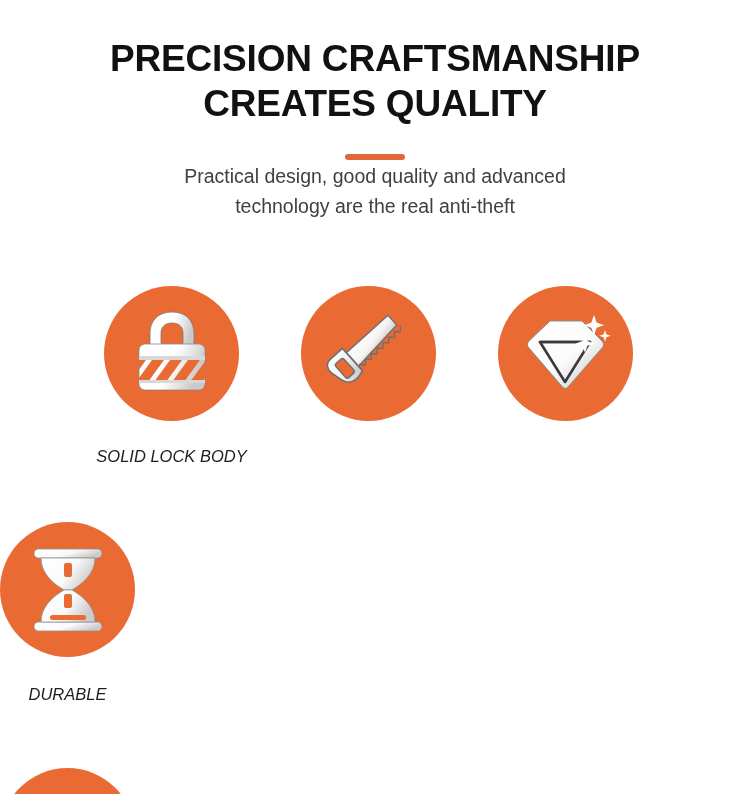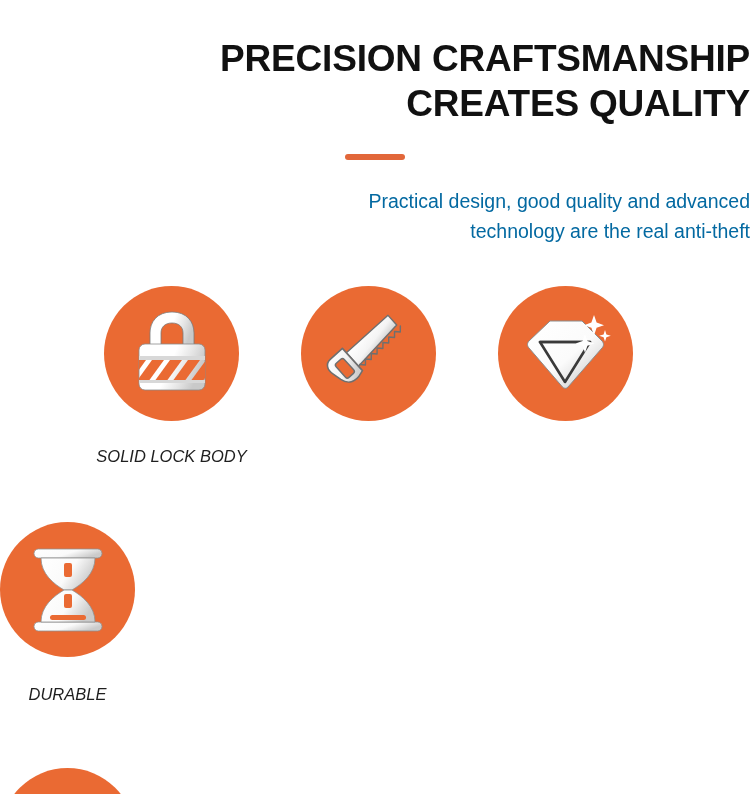--- a/index.html
+++ b/index.html
@@ -22,21 +22,21 @@
     inset: 0;
     background: #ffffff;
   }
 
   
   .header {
     position: absolute;
     top: 36px;
     left: 0;
     width: 750px;
-    text-align: right;
+    text-align: center;
   }
   .title {
     font-size: 37px;
     line-height: 45px;
     font-weight: 700;
     letter-spacing: -0.2px;
     color: #111111;
     margin: 0;
     padding: 0;
     white-space: pre-line;
@@ -48,25 +48,24 @@
     justify-content: center;
     align-items: center;
   }
   .divider {
     width: 60px;
     height: 6px;
     border-radius: 3px;
     background: #e2673a;
   }
   .subtitle {
-    margin-top: 25px;
     font-size: 19.5px;
     line-height: 30px;
     font-weight: 400;
-    color: #0369a1;
+    color: #404040;
     white-space: pre-line;
   }
 
   
   .grid {
     position: absolute;
     top: 286px;
     left: 0;
     width: 737px;
     font-style: italic;

